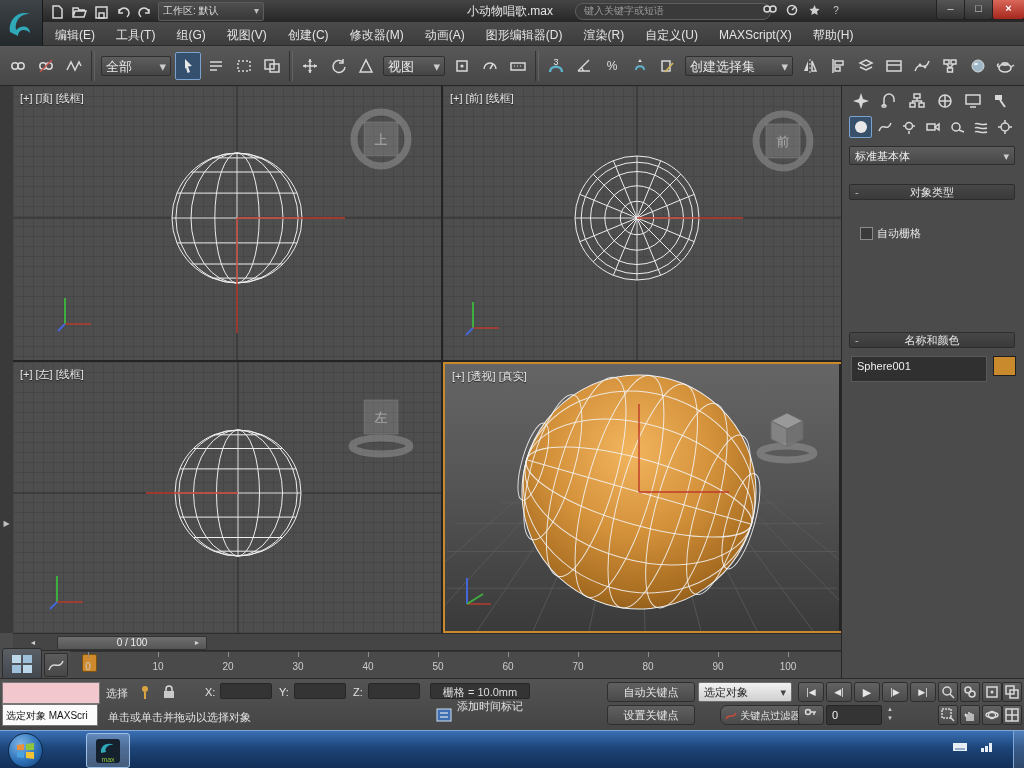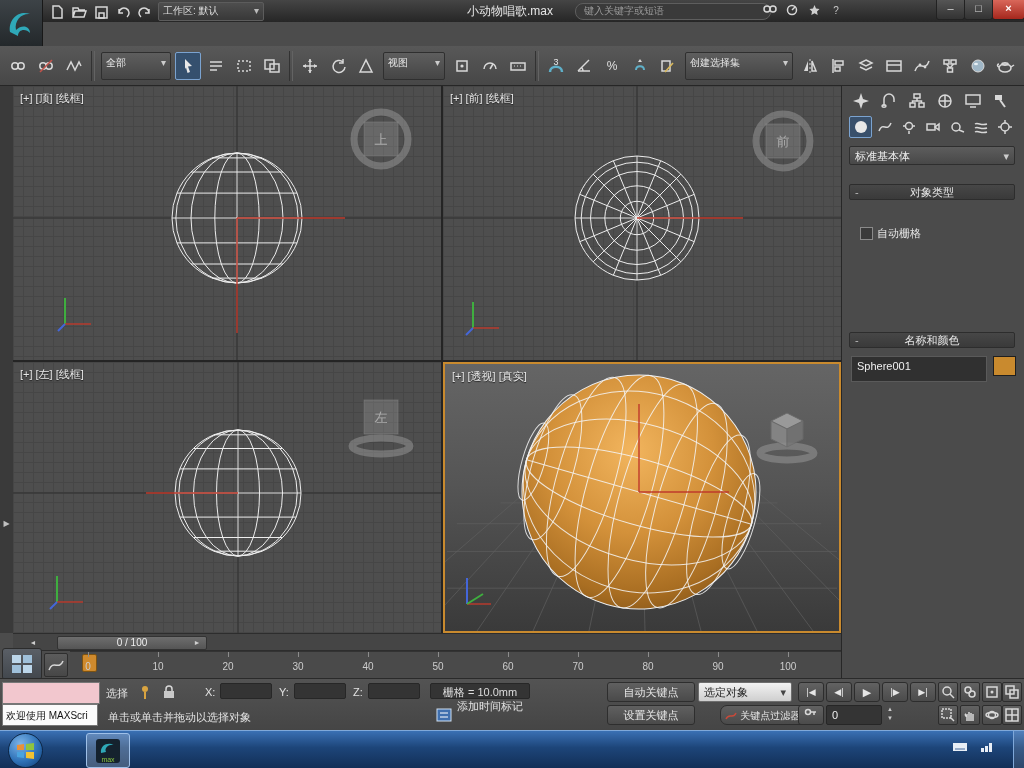--- a/index.html
+++ b/index.html
@@ -29,41 +29,41 @@
     border-bottom:1px solid #2a2a2a;padding-left:46px;box-sizing:border-box;white-space:nowrap;}
   .menu-item{display:inline-block;padding:5px 9px 0 9px;height:19px;color:#e4e4e4;font-size:12px;}
 
   
   #toolbar{left:0;top:46px;width:1024px;height:40px;background:linear-gradient(#585858,#474747);
     border-bottom:1px solid #262626;display:flex;align-items:center;padding-left:4px;box-sizing:border-box;}
   .ti{width:26px;height:28px;margin:0 1px;border-radius:2px;display:flex;align-items:center;justify-content:center;flex:0 0 auto;}
   .ti svg{display:block;}
   .ti.active{background:#35506e;border:1px solid #7ba3d0;box-sizing:border-box;}
   .tsep{width:2px;height:30px;margin:0 3px;border-left:1px solid #323232;border-right:1px solid #636363;flex:0 0 auto;}
-  .tdrop{height:28px;background:linear-gradient(#5e5e5e,#454545);border:1px solid #2f2f2f;border-radius:2px;
-    color:#e8e8e8;font-size:10px;line-height:19px;padding:0 4px;margin:0 3px;flex:0 0 auto;box-sizing:border-box;}
+  .tdrop{height:20px;background:linear-gradient(#5e5e5e,#454545);border:1px solid #2f2f2f;border-radius:2px;
+    color:#e8e8e8;font-size:13px;line-height:19px;padding:0 4px;margin:0 3px;flex:0 0 auto;box-sizing:border-box;}
   .tdrop .dda{float:right;margin-left:5px;color:#ccc;}
   .tico-stroke{stroke:#d8d8d8;fill:none;stroke-width:1.5;}
 
   
   #leftstrip{left:0;top:86px;width:13px;height:547px;background:#3a3a3a;border-right:1px solid #262626;}
   #strip-arrow{left:1px;top:516px;width:11px;height:16px;color:#c0c0c0;font-size:8px;line-height:16px;text-align:center;}
 
   
   #vparea{left:13px;top:86px;width:828px;height:547px;background:#242424;}
   .vp{position:absolute;background-color:#4e4e4e;overflow:hidden;
     background-image:
       linear-gradient(#464646 1px,transparent 1px),
       linear-gradient(90deg,#464646 1px,transparent 1px),
       linear-gradient(#3b3b3b 1px,transparent 1px),
       linear-gradient(90deg,#3b3b3b 1px,transparent 1px);
     background-size:10px 10px,10px 10px,50px 50px,50px 50px;}
   .vp-label{position:absolute;left:7px;top:5px;z-index:6;color:#e8e8e8;font-size:11px;text-shadow:0 1px 1px #222;}
   .vseg{margin-right:3px;}
-  #vp-pers{background:none;border:2px solid #a21caf;}
+  #vp-pers{background:none;border:2px solid #a21caf;padding-left:40px;}
   #pers-inner{position:absolute;left:0;top:0;width:394px;height:267px;
     background:linear-gradient(#656565,#555 45%,#3a3a3a);}
   .w{stroke:#ededed;stroke-width:1;fill:none;}
   .pw{stroke:rgba(245,245,245,.85);stroke-width:1;fill:none;}
   .axd{stroke:#383838;stroke-width:1.5;}
   .redax{stroke:#bf3a2b;stroke-width:1.4;}
   .grn{stroke:#3fae3f;stroke-width:2;}
   .blu{stroke:#4466d9;stroke-width:2;}
   .gridl{stroke:#5f5f5f;stroke-width:1;opacity:.7;}
   .vc-face{fill:rgba(160,160,160,.32);stroke:rgba(130,130,130,.55);}
@@ -193,20 +193,34 @@
     <div class="abs winbtn" style="left:964px;width:27px;">□</div>
     <div class="abs winbtn" id="btn-close" style="left:992px;width:31px;">×</div>
   </div>
 
   <div id="applogo" class="abs">
     <svg width="42" height="46">
         <path d="M10,32 C8,18 20,10 30,14 C22,13 14,20 16,30 C22,24 30,26 30,33 C26,28 18,29 18,36 Z" fill="#2fa8b8"></path>
       </svg>
   </div>
 
+  <div id="menubar" class="abs">
+    <span class="menu-item">编辑(E)</span>
+    <span class="menu-item">工具(T)</span>
+    <span class="menu-item">组(G)</span>
+    <span class="menu-item">视图(V)</span>
+    <span class="menu-item">创建(C)</span>
+    <span class="menu-item">修改器(M)</span>
+    <span class="menu-item">动画(A)</span>
+    <span class="menu-item">图形编辑器(D)</span>
+    <span class="menu-item">渲染(R)</span>
+    <span class="menu-item">自定义(U)</span>
+    <span class="menu-item">MAXScript(X)</span>
+    <span class="menu-item">帮助(H)</span>
+  </div>
 
   <div id="toolbar" class="abs">
     <div class="ti">
       <svg width="18" height="18">
           <circle cx="6" cy="9" r="3.2" class="tico-stroke"></circle>
           <circle cx="12" cy="9" r="3.2" class="tico-stroke"></circle>
         </svg>
       </div>
     <div class="ti">
       <svg width="18" height="18">
@@ -702,21 +716,21 @@
     <span class="tickline" style="left:578px;"></span>
       <span class="tick" style="left:578px;">80</span>
     <span class="tickline" style="left:648px;"></span>
       <span class="tick" style="left:648px;">90</span>
     <span class="tickline" style="left:718px;"></span>
       <span class="tick" style="left:718px;">100</span>
   </div>
 
   <div id="statusbar" class="abs">
     <div id="listener-pink"></div>
-    <div id="listener-white">欢迎使用 MAXScri</div>
+    <div id="listener-white">选定对象 MAXScri</div>
 
     <span class="sb-text" style="left:106px;top:7px;">选择</span>
     <div class="abs" style="left:136px;top:4px;width:18px;height:18px;">
       <svg width="18" height="18">
           <circle cx="9" cy="6" r="3" fill="#d9a441"></circle>
           <line x1="9" y1="9" x2="9" y2="16" stroke="#d9a441" stroke-width="2"></line>
         </svg></div>
     <div class="abs" style="left:160px;top:4px;width:18px;height:18px;">
       <svg width="18" height="18">
           <rect x="4" y="8" width="10" height="7" fill="#c9c9c9"></rect>

